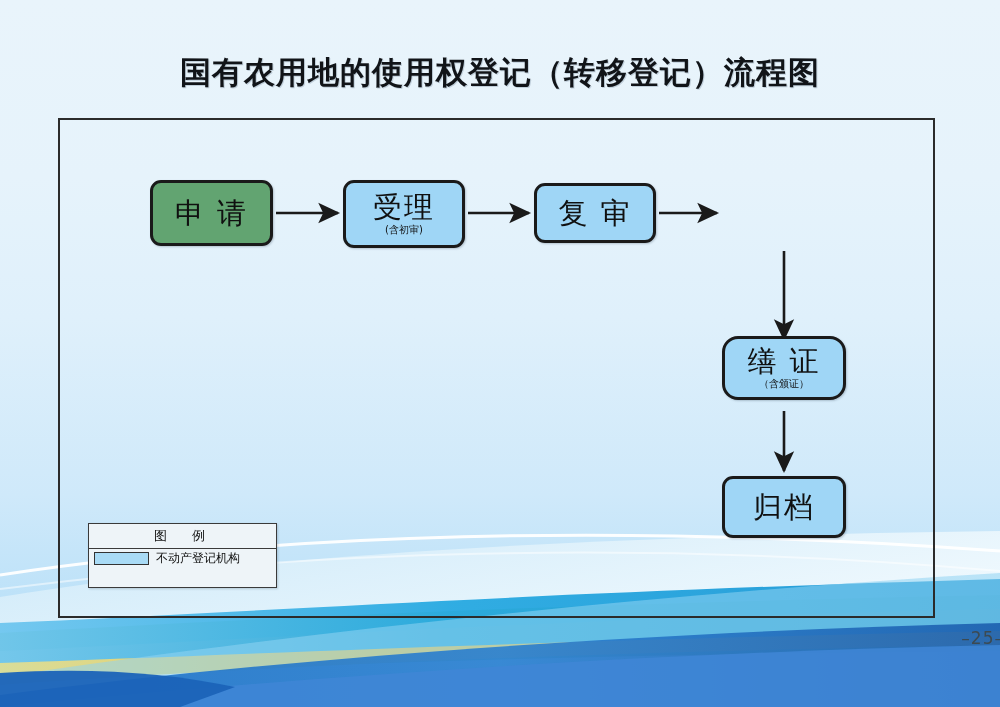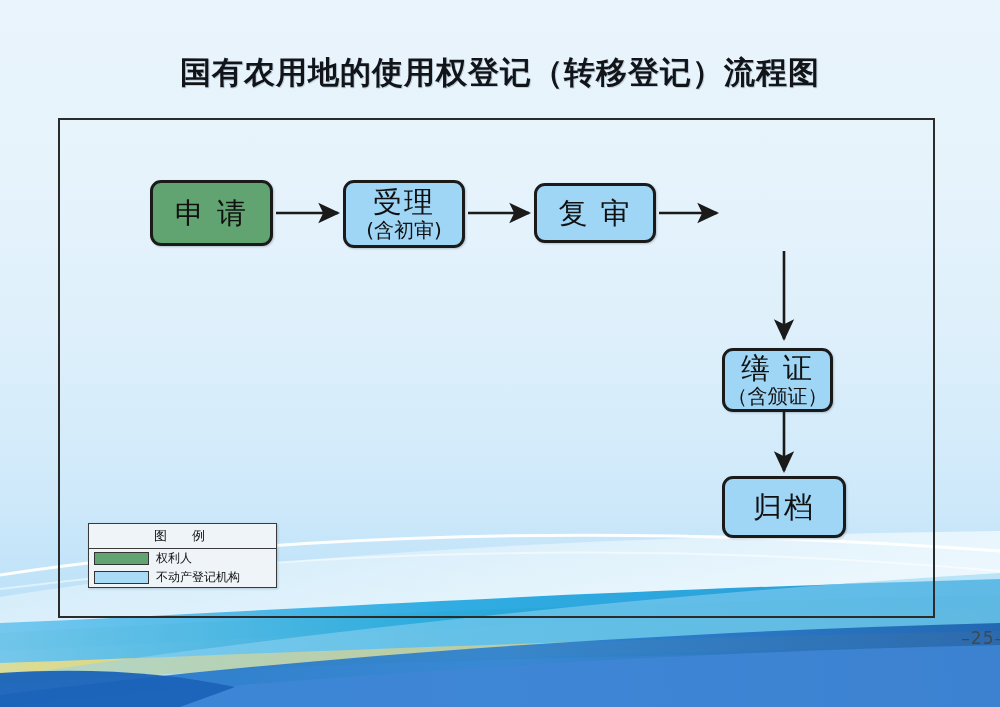--- a/index.html
+++ b/index.html
@@ -58,34 +58,34 @@
     color:#101010;
     box-shadow:1px 1px 2px rgba(40,60,80,.25);
   }
   .node .main{
     font-size:29px;
     font-weight:500;
     letter-spacing:2px;
     white-space:nowrap;
   }
   .node .sub{
-    font-size:20px;
+    font-size:10px;
     margin-top:3px;
     letter-spacing:0px;
     white-space:nowrap;
   }
   .node.green{background:#62a471;}
   .node.blue{background:#9fd6f6;}
 
   
   #node-shenqing{left:150px;top:180px;width:123px;height:66px;}
   #node-shouli  {left:343px;top:180px;width:122px;height:68px;}
   #node-fushen  {left:534px;top:183px;width:122px;height:60px;}
   #node-heding  {left:722px;top:178px;width:124px;height:70px;}
-  #node-shanzheng{left:722px;top:348px;width:111px;height:64px;}
+  #node-shanzheng{left:722px;top:336px;width:124px;height:64px;border-radius:16px;}
   #node-guidang {left:722px;top:476px;width:124px;height:62px;}
 
   
   #arrows{position:absolute;left:0;top:0;width:1000px;height:707px;pointer-events:none;}
 
   
   #legend{
     position:absolute;left:88px;top:523px;
     width:189px;height:65px;
     border:1px solid #3a3a3a;
@@ -227,24 +227,20 @@
     <span class="sub">（含颁证）</span>
   </div>
 
   <div class="node blue" id="node-guidang" style="background: rgb(159, 214, 246);">
     <span class="main">归档</span>
   </div>
 
   <div id="legend">
     <div id="legend-title">图　例</div>
     <div class="legend-row">
-      <span class="swatch" id="sw0" style="background: rgb(98, 164, 113);"></span>
-      <span class="legend-label">权利人</span>
-    </div>
-    <div class="legend-row">
       <span class="swatch" id="sw1" style="background: rgb(169, 219, 246);"></span>
       <span class="legend-label">不动产登记机构</span>
     </div>
   </div>
 
   <div id="page-number">–25–</div>
 
 </div>
 
 </body></html>

